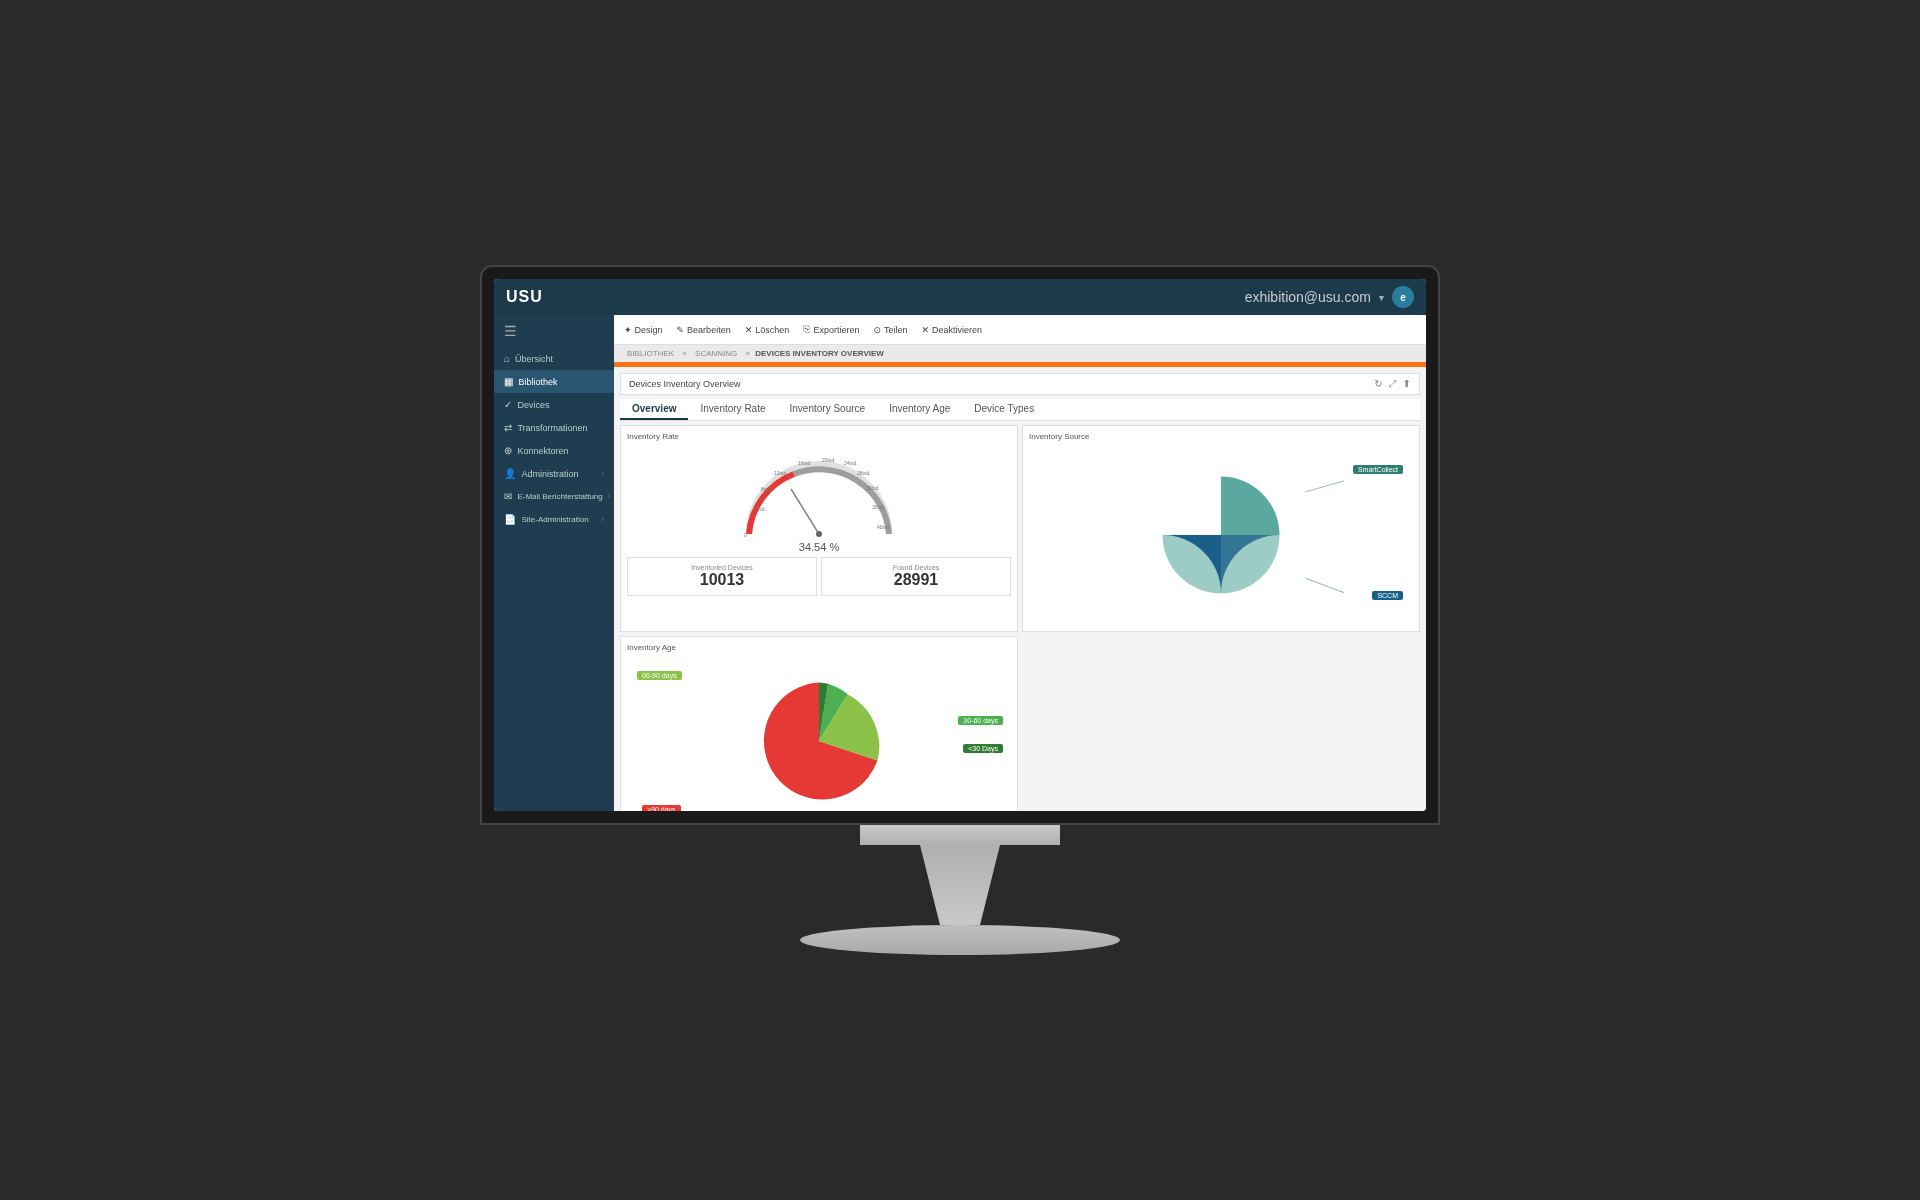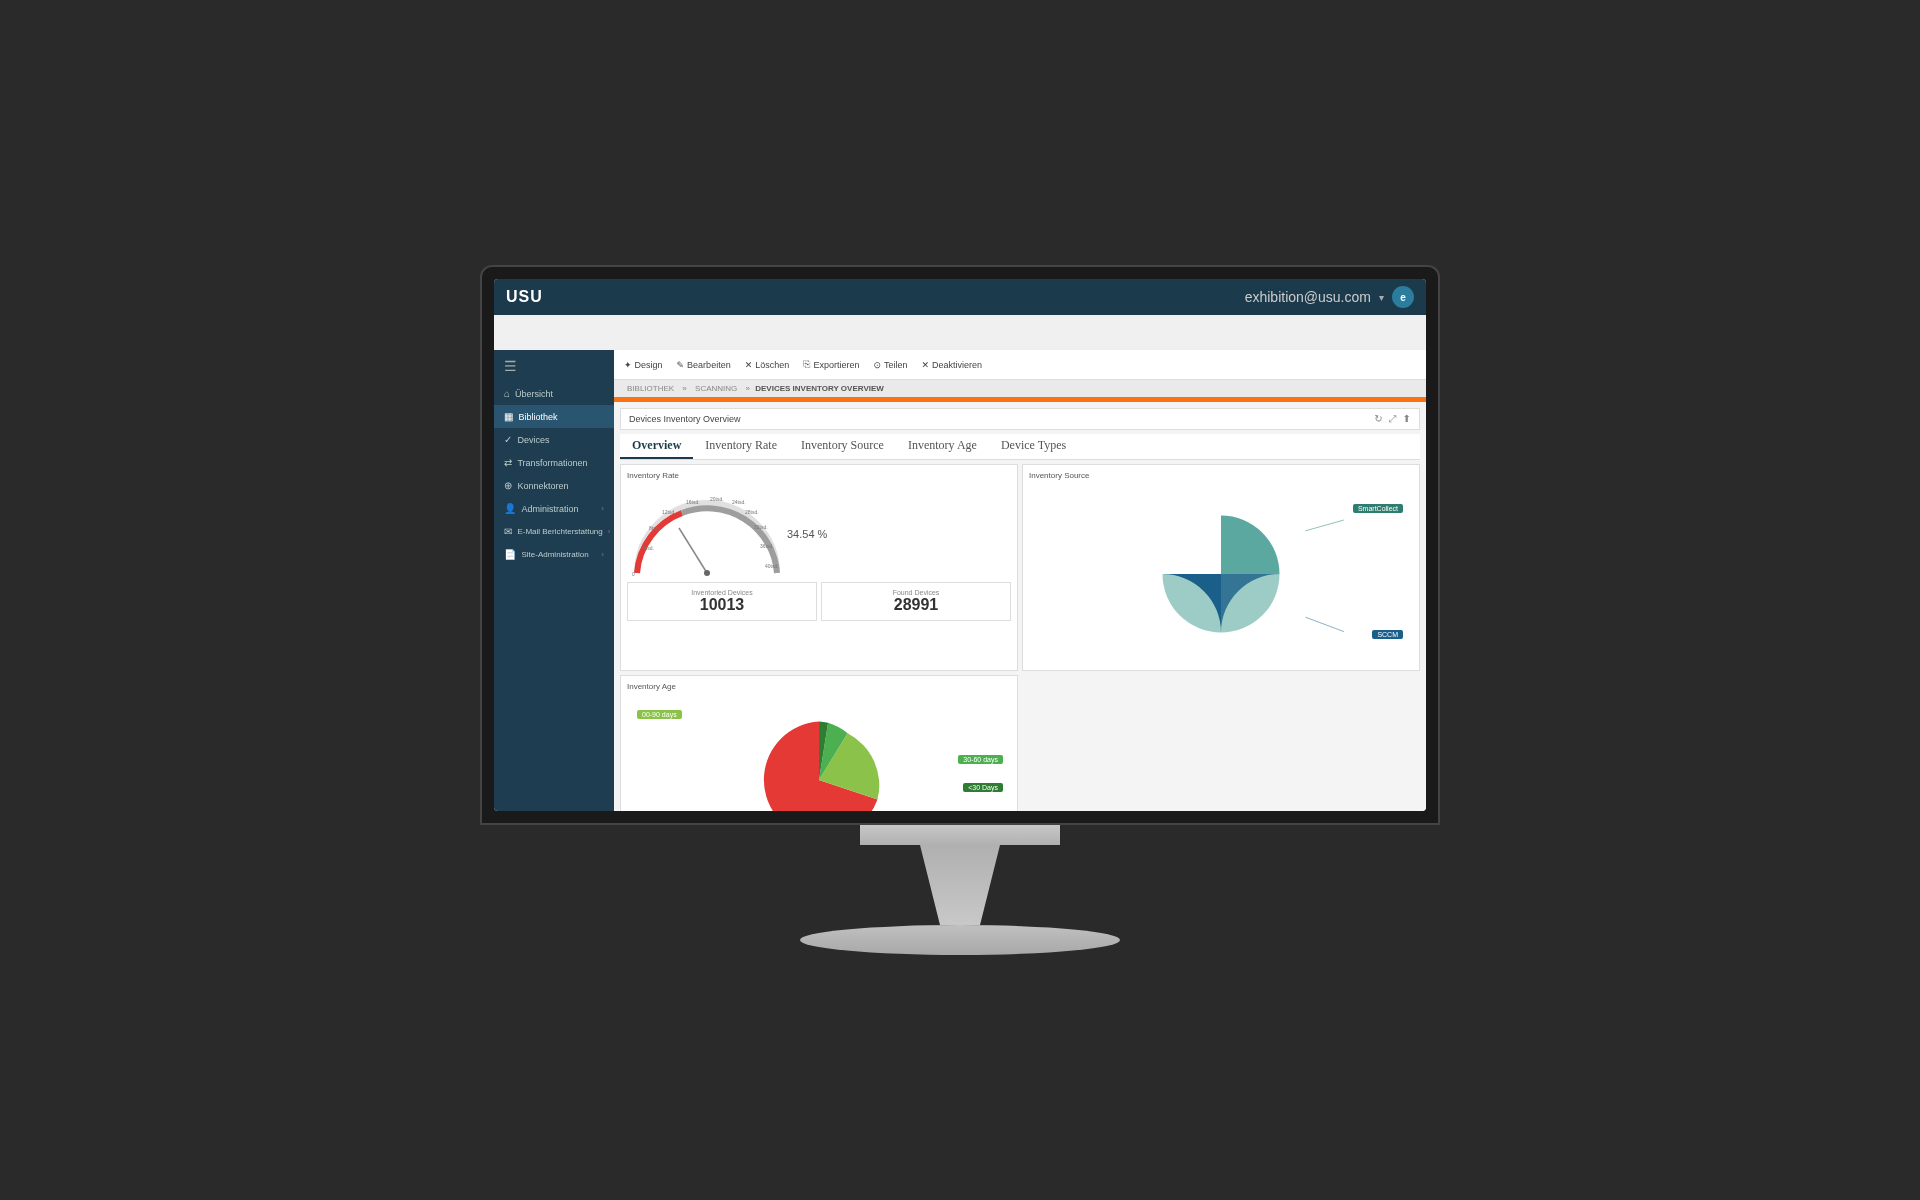--- a/index.html
+++ b/index.html
@@ -31,21 +31,20 @@
     }
 
     .screen-content {
       width: 100%;
       height: 100%;
       background: #f0f0f0;
       border-radius: 4px;
       overflow: hidden;
       display: flex;
       flex-direction: column;
-      gap: 35px;
     }
 
     .monitor-stand-top {
       width: 200px;
       height: 20px;
       background: linear-gradient(to bottom, #c8c8c8, #b0b0b0);
       margin: 0 auto;
     }
 
     .monitor-stand-neck {
@@ -216,25 +215,24 @@
 
     
     .tab-nav {
       display: flex;
       background: white;
       border-bottom: 1px solid #ddd;
       margin-bottom: 4px;
     }
     .tab-item {
       padding: 4px 12px;
-      font-size: 12px;
+      font-size: 10px;
       color: #555;
       cursor: pointer;
       border-bottom: 2px solid transparent;
-      font-family: Liberation Serif, serif;
     }
     .tab-item.active {
       color: #1b3a4b;
       border-bottom: 2px solid #1b3a4b;
       font-weight: bold;
     }
 
     
     .charts-grid {
       display: grid;
@@ -273,20 +271,21 @@
     }
     .stat-value {
       font-size: 16px;
       font-weight: bold;
       color: #333;
     }
 
     
     .gauge-container {
       display: flex;
+      flex-direction: column;
       align-items: center;
       padding: 4px 0;
     }
     .gauge-svg {
       width: 160px;
       height: 90px;
     }
     .gauge-value {
       font-size: 11px;
       color: #555;

